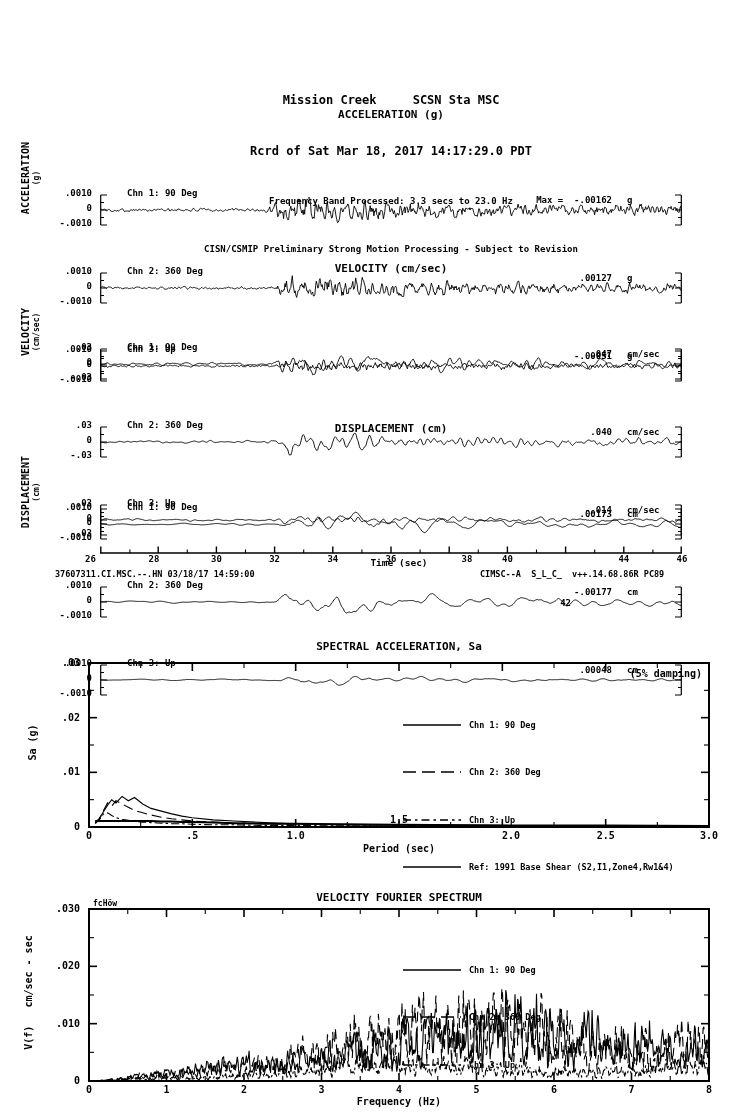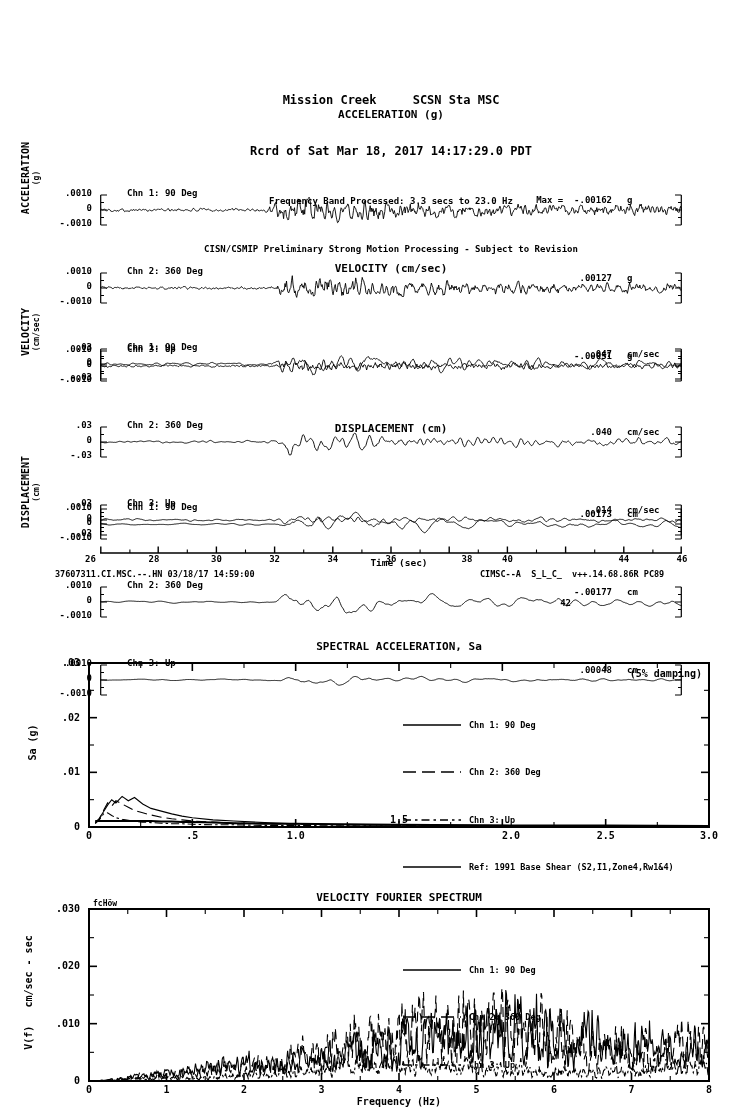--- a/index.html
+++ b/index.html
@@ -325,20 +325,21 @@
       <span>Chn 3: Up</span>
     </div>
     <div class="lrow">
       <svg class="lsample" viewBox="0 0 58 6">
           <line class="d-thick" x1="0" y1="3" x2="58" y2="3"></line>
         </svg>
       <span>Ref: 1991 Base Shear (S2,I1,Zone4,Rw1&amp;4)</span>
     </div>
   </div>
   <span class="ylab" style="left:-28px;top:737px;width:120px">Sa (g)</span>
+  <span class="xlab" style="top:843px">Period (sec)</span>
 
   <div class="ctitle" style="top:891px">VELOCITY FOURIER SPECTRUM</div>
   <svg id="fo-plot" class="plot" style="left:88px;top:908px;width:622px;height:174px" viewBox="0 0 622 174">
       <rect x="1" y="1" width="620" height="172" fill="none" stroke="#000" stroke-width="2"></rect>
       <line x1="1" y1="173" x2="1" y2="165" stroke="#000" stroke-width="1.6"></line>
       <line x1="1" y1="1" x2="1" y2="9" stroke="#000" stroke-width="1.6"></line>
       <line x1="78.5" y1="173" x2="78.5" y2="165" stroke="#000" stroke-width="1.6"></line>
       <line x1="78.5" y1="1" x2="78.5" y2="9" stroke="#000" stroke-width="1.6"></line>
       <line x1="156" y1="173" x2="156" y2="165" stroke="#000" stroke-width="1.6"></line>
       <line x1="156" y1="1" x2="156" y2="9" stroke="#000" stroke-width="1.6"></line>

